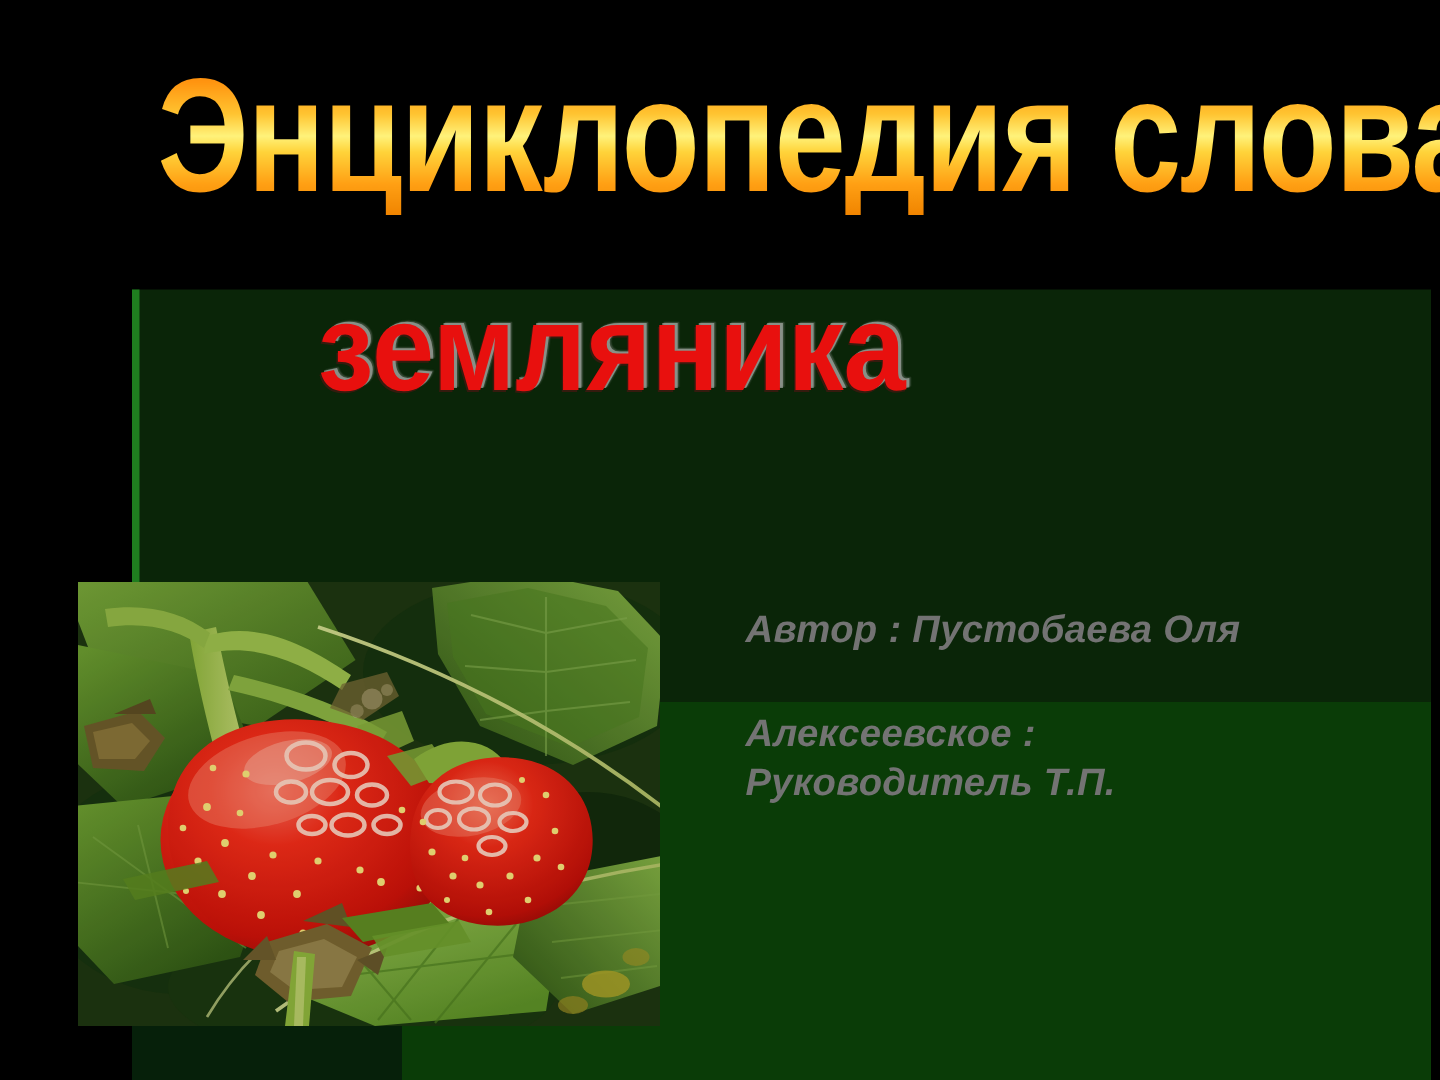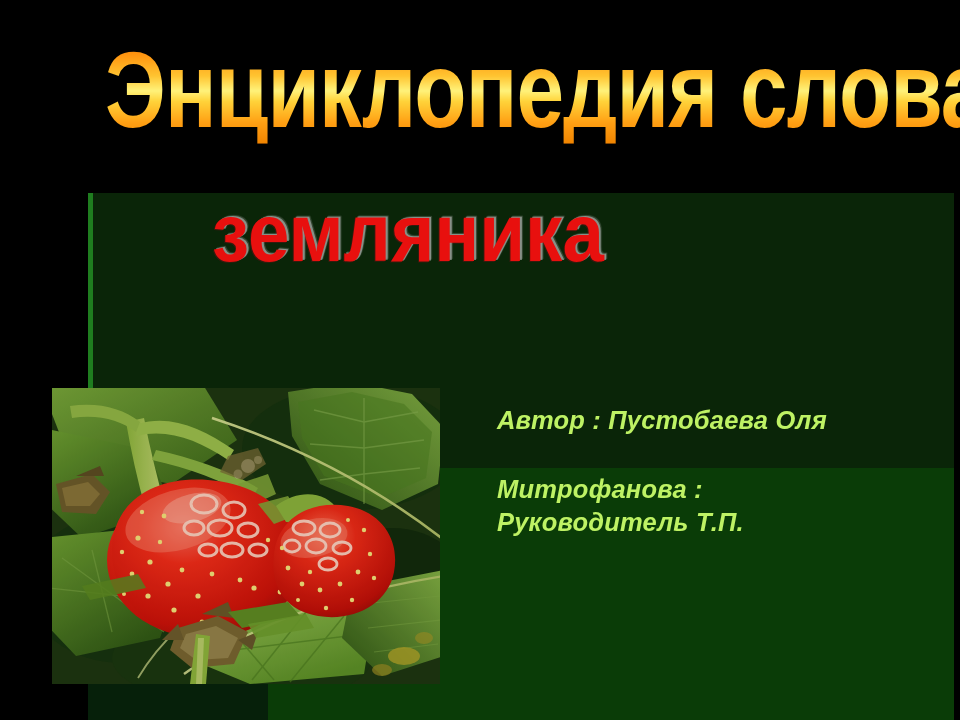--- a/index.html
+++ b/index.html
@@ -115,21 +115,21 @@
     position:absolute;
     left:497px; top:404px;
     width:430px;
   }
   .tline{
     font-family:"Liberation Sans", sans-serif;
     font-weight:bold;
     font-style:italic;
     font-size:25.5px;
     line-height:1.30;
-    color:#bef264;
+    color:#737373;
     white-space:nowrap;
     letter-spacing:0.2px;
   }
   .tline.spacer{ height:36px; }
 </style>
 </head>
 <body>
 
 <div id="slide">
 
@@ -355,17 +355,17 @@
       <path d="M146 250 L152 250 L150 296 L144 296 Z" fill="#c3d174" opacity="0.8"></path>
 
       <rect width="388" height="296" fill="none"></rect>
       <rect width="388" height="296" fill="#0a1a06" opacity="0.10"></rect>
     </svg>
   </div>
 
   <div id="textblock">
     <div class="tline">Автор : Пустобаева Оля</div>
     <div class="tline spacer"></div>
-    <div class="tline">Митрофанова :</div>
+    <div class="tline">Алексеевское :</div>
     <div class="tline">Руководитель Т.П.</div>
   </div>
 
 </div>
 
 </body></html>

